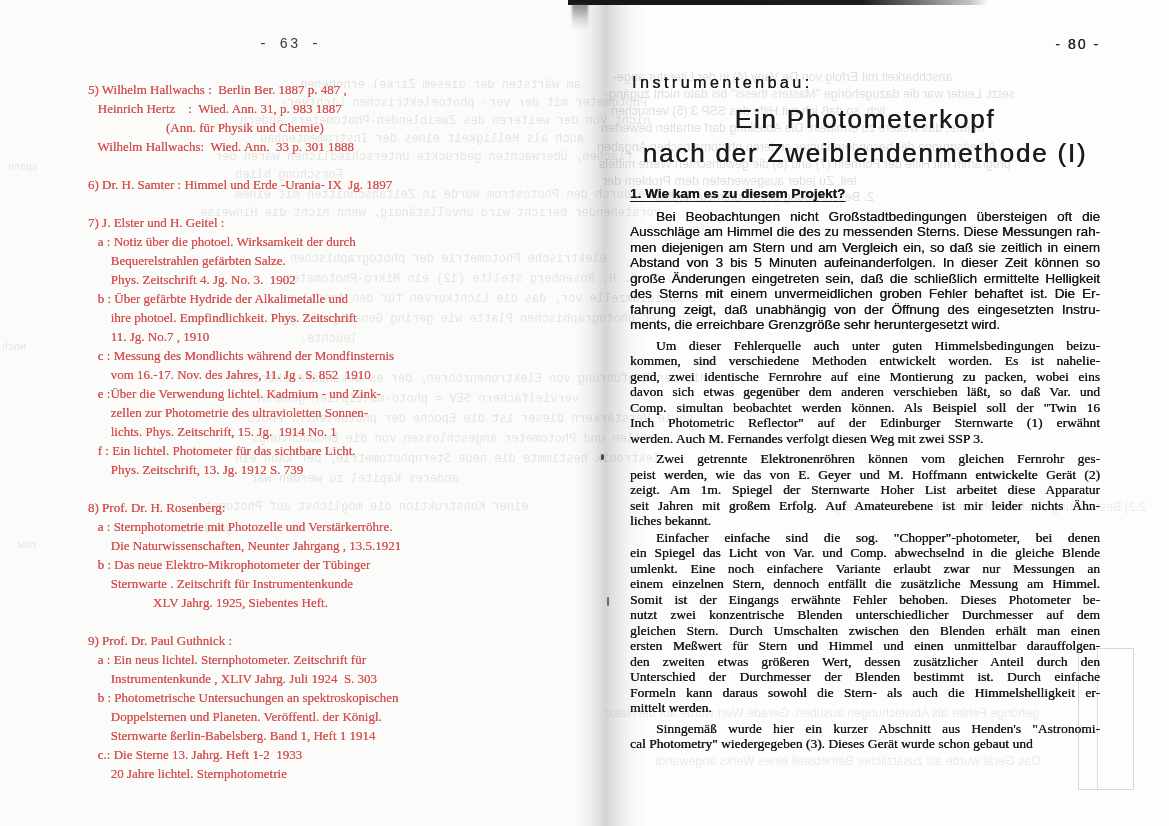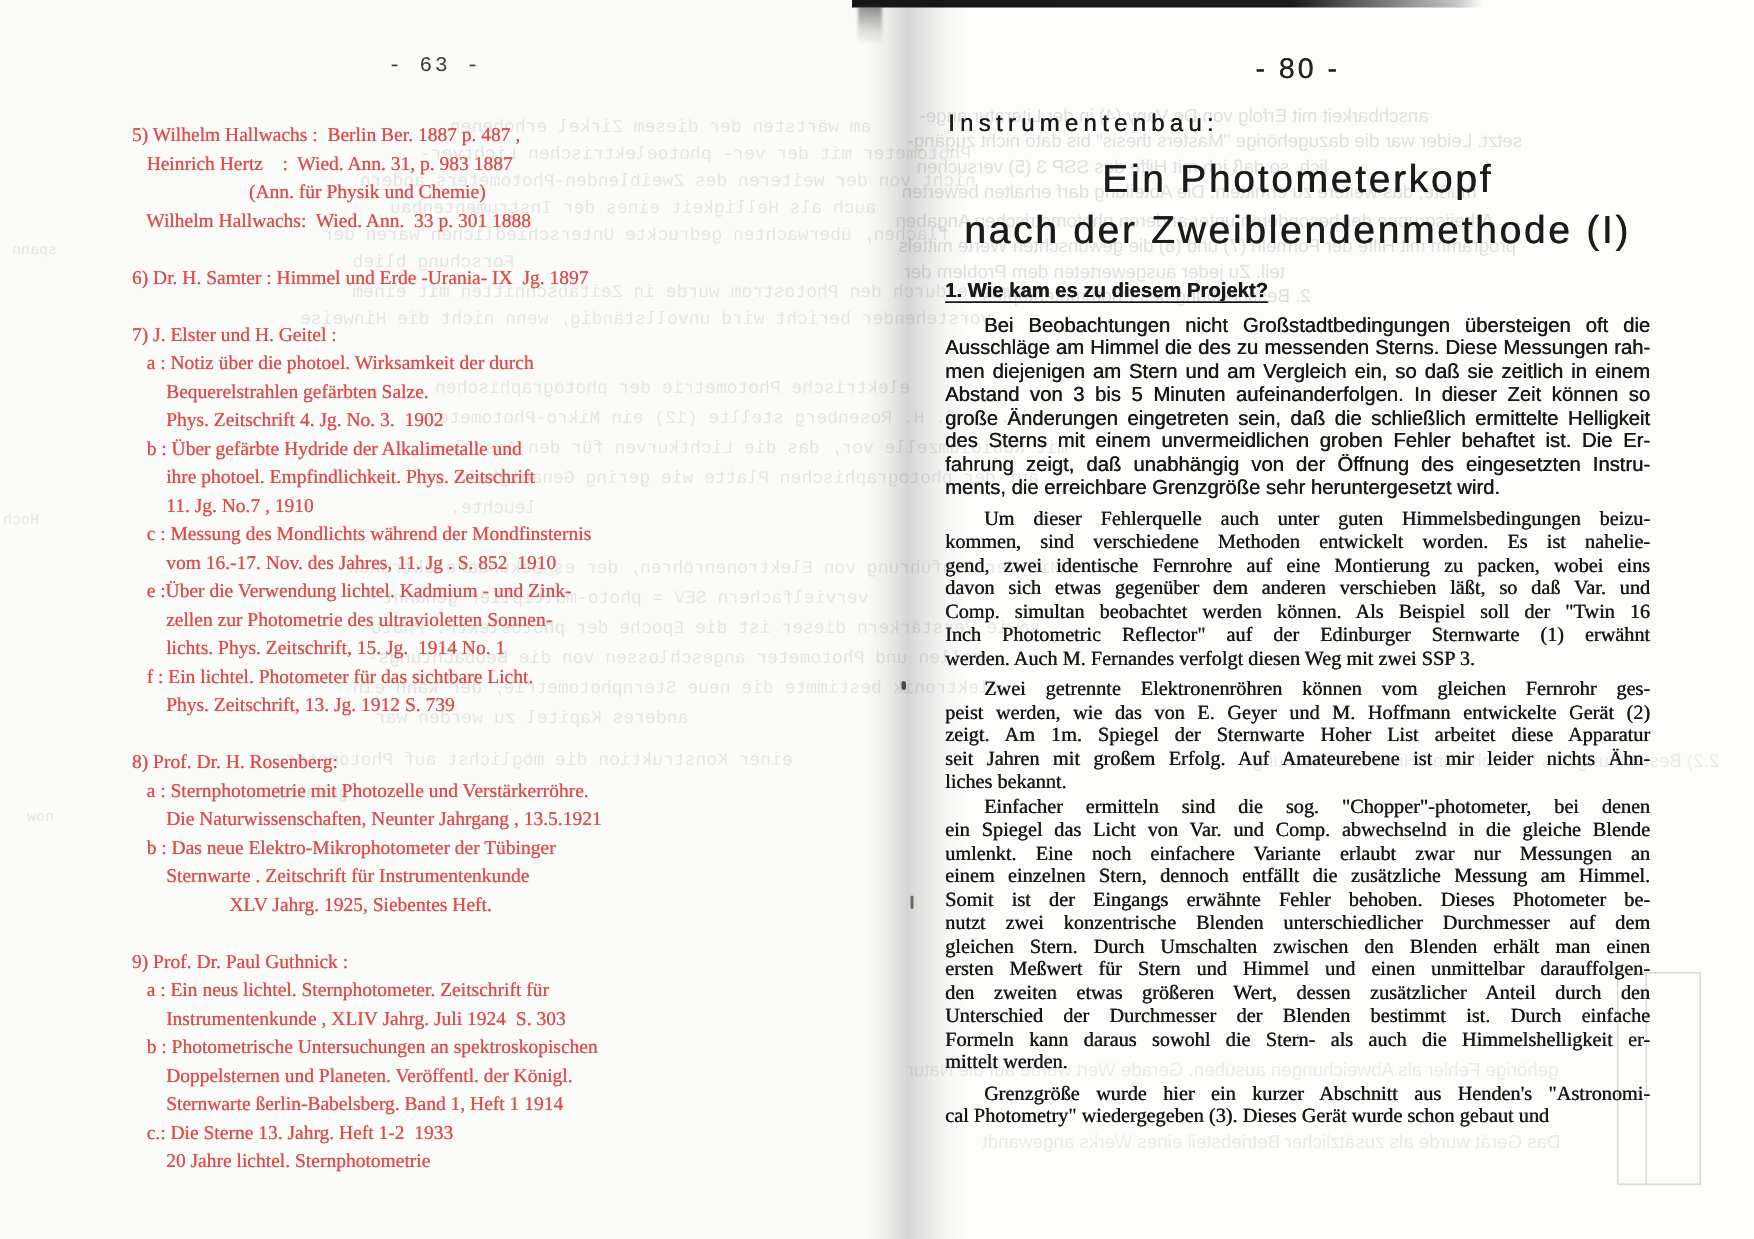--- a/index.html
+++ b/index.html
@@ -19,22 +19,22 @@
     filter:blur(1px);}
   .speck1{position:absolute;left:601px;top:454px;width:3px;height:6px;background:#4c4c4a;z-index:7;border-radius:2px;}
   .speck2{position:absolute;left:607px;top:597px;width:2px;height:9px;background:#6a6a66;z-index:7;border-radius:2px;}
   
   .lp-pageno{position:absolute;left:84px;top:36px;width:412px;text-align:center;
     font-family:"Liberation Mono","DejaVu Sans Mono",monospace;font-size:14px;letter-spacing:2px;color:#3a3a38;}
   .typewriter{position:absolute;left:88px;top:80px;white-space:pre;z-index:2;
     font-family:Liberation Serif, serif;font-size:13px;line-height:19px;
     color:#ef4444;text-shadow:0 0 .5px rgba(40,40,40,.55);}
   
-  .rp-pageno{position:absolute;left:35px;top:36px;width:470px;text-align:center;
-    font-size:19px;letter-spacing:2px;color:#262624;text-shadow:.3px 0 0 currentColor;}
+  .rp-pageno{position:absolute;left:35px;top:36px;width:470px;text-align:right;
+    font-size:14px;letter-spacing:2px;color:#262624;text-shadow:.3px 0 0 currentColor;}
   .rp-head{position:absolute;left:35px;top:74px;width:470px;z-index:2;color:#1b1b1a;}
   .kicker{font-size:16px;letter-spacing:3.5px;margin:0 0 10px 2px;text-shadow:.3px 0 0 currentColor;}
   .title-line{font-size:26px;letter-spacing:1.8px;text-align:center;line-height:34px;
     text-shadow:.4px 0 0 currentColor;}
   .rp-body{position:absolute;left:35px;top:186px;width:470px;z-index:2;color:#191918;
     font-size:13.5px;line-height:15.5px;text-shadow:.3px 0 0 currentColor;}
   .section-heading{font-weight:bold;text-decoration:underline;text-decoration-thickness:1px;
     text-underline-offset:3px;margin-bottom:7px;}
   .para{margin:0;}
   .para + .para{margin-top:5px;font-family:Liberation Serif, serif;}
@@ -176,34 +176,34 @@
             <div class="jline">werden. Auch M. Fernandes verfolgt diesen Weg mit zwei SSP 3.</div>
           </div>
           <div class="para">
             <div class="jline">Zwei getrennte Elektronenröhren können vom gleichen Fernrohr ges-</div>
             <div class="jline">peist werden, wie das von E. Geyer und M. Hoffmann entwickelte Gerät (2)</div>
             <div class="jline">zeigt. Am 1m. Spiegel der Sternwarte Hoher List arbeitet diese Apparatur</div>
             <div class="jline">seit Jahren mit großem Erfolg. Auf Amateurebene ist mir leider nichts Ähn-</div>
             <div class="jline">liches bekannt.</div>
           </div>
           <div class="para">
-            <div class="jline">Einfacher ermitteln sind die sog. "Chopper"-photometer, bei denen</div>
+            <div class="jline">Einfacher einfache sind die sog. "Chopper"-photometer, bei denen</div>
             <div class="jline">ein Spiegel das Licht von Var. und Comp. abwechselnd in die gleiche Blende</div>
             <div class="jline">umlenkt. Eine noch einfachere Variante erlaubt zwar nur Messungen an</div>
             <div class="jline">einem einzelnen Stern, dennoch entfällt die zusätzliche Messung am Himmel.</div>
             <div class="jline">Somit ist der Eingangs erwähnte Fehler behoben. Dieses Photometer be-</div>
             <div class="jline">nutzt zwei konzentrische Blenden unterschiedlicher Durchmesser auf dem</div>
             <div class="jline">gleichen Stern. Durch Umschalten zwischen den Blenden erhält man einen</div>
             <div class="jline">ersten Meßwert für Stern und Himmel und einen unmittelbar darauffolgen-</div>
             <div class="jline">den zweiten etwas größeren Wert, dessen zusätzlicher Anteil durch den</div>
             <div class="jline">Unterschied der Durchmesser der Blenden bestimmt ist. Durch einfache</div>
             <div class="jline">Formeln kann daraus sowohl die Stern- als auch die Himmelshelligkeit er-</div>
             <div class="jline">mittelt werden.</div>
           </div>
           <div class="para">
-            <div class="jline">Grenzgröße wurde hier ein kurzer Abschnitt aus Henden's "Astronomi-</div>
+            <div class="jline">Sinngemäß wurde hier ein kurzer Abschnitt aus Henden's "Astronomi-</div>
             <div class="jline">cal Photometry" wiedergegeben (3). Dieses Gerät wurde schon gebaut und</div>
           </div>
         </div>
     </div>
   </div>
 
 </div>
 
 </body></html>

